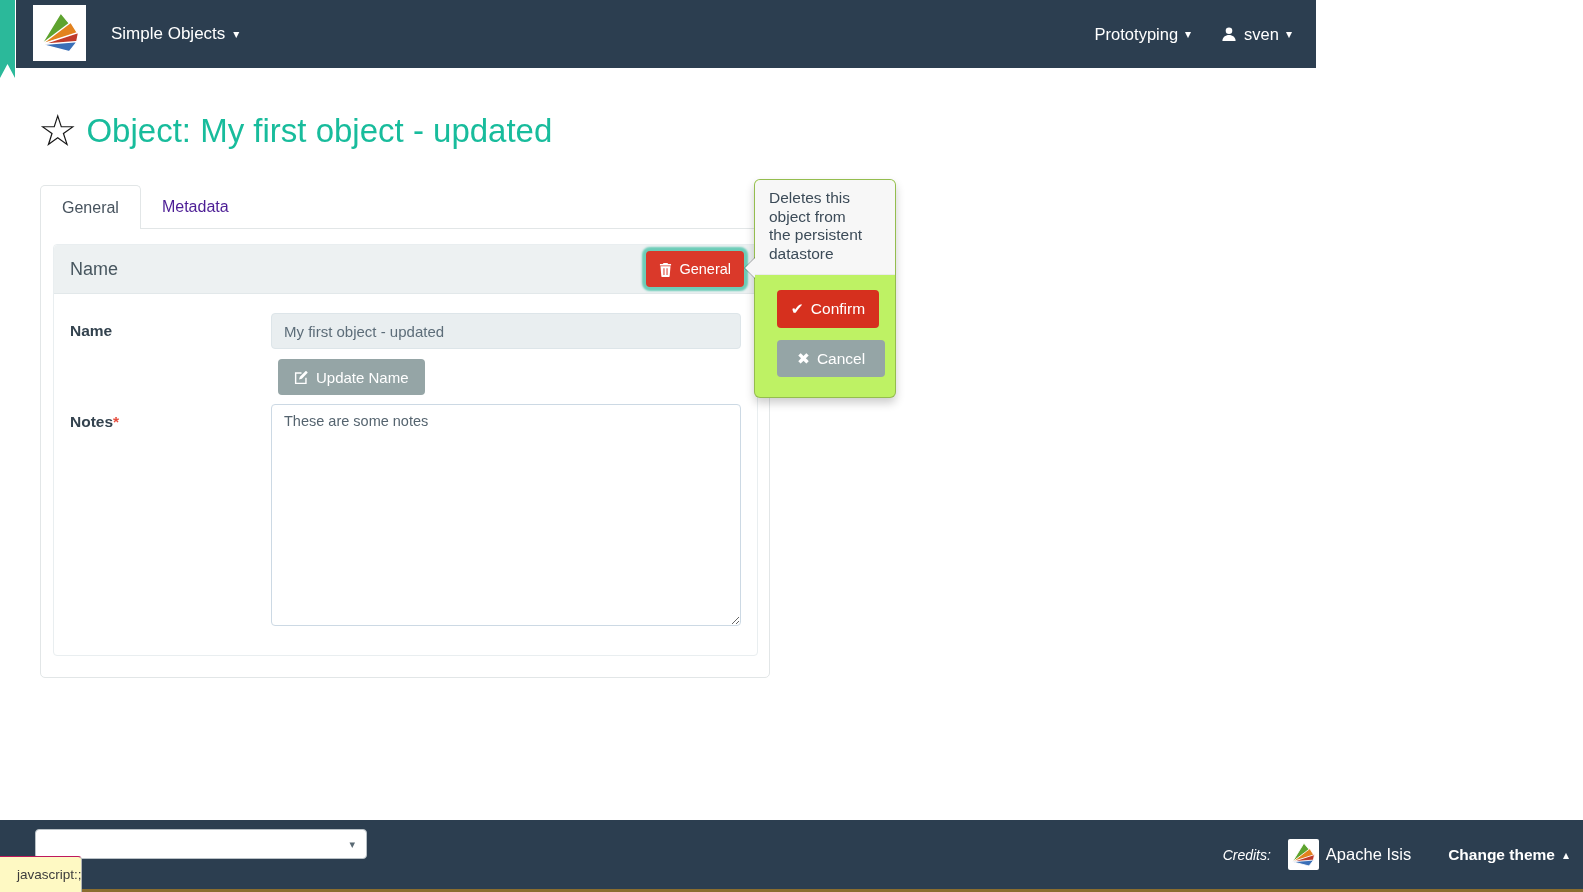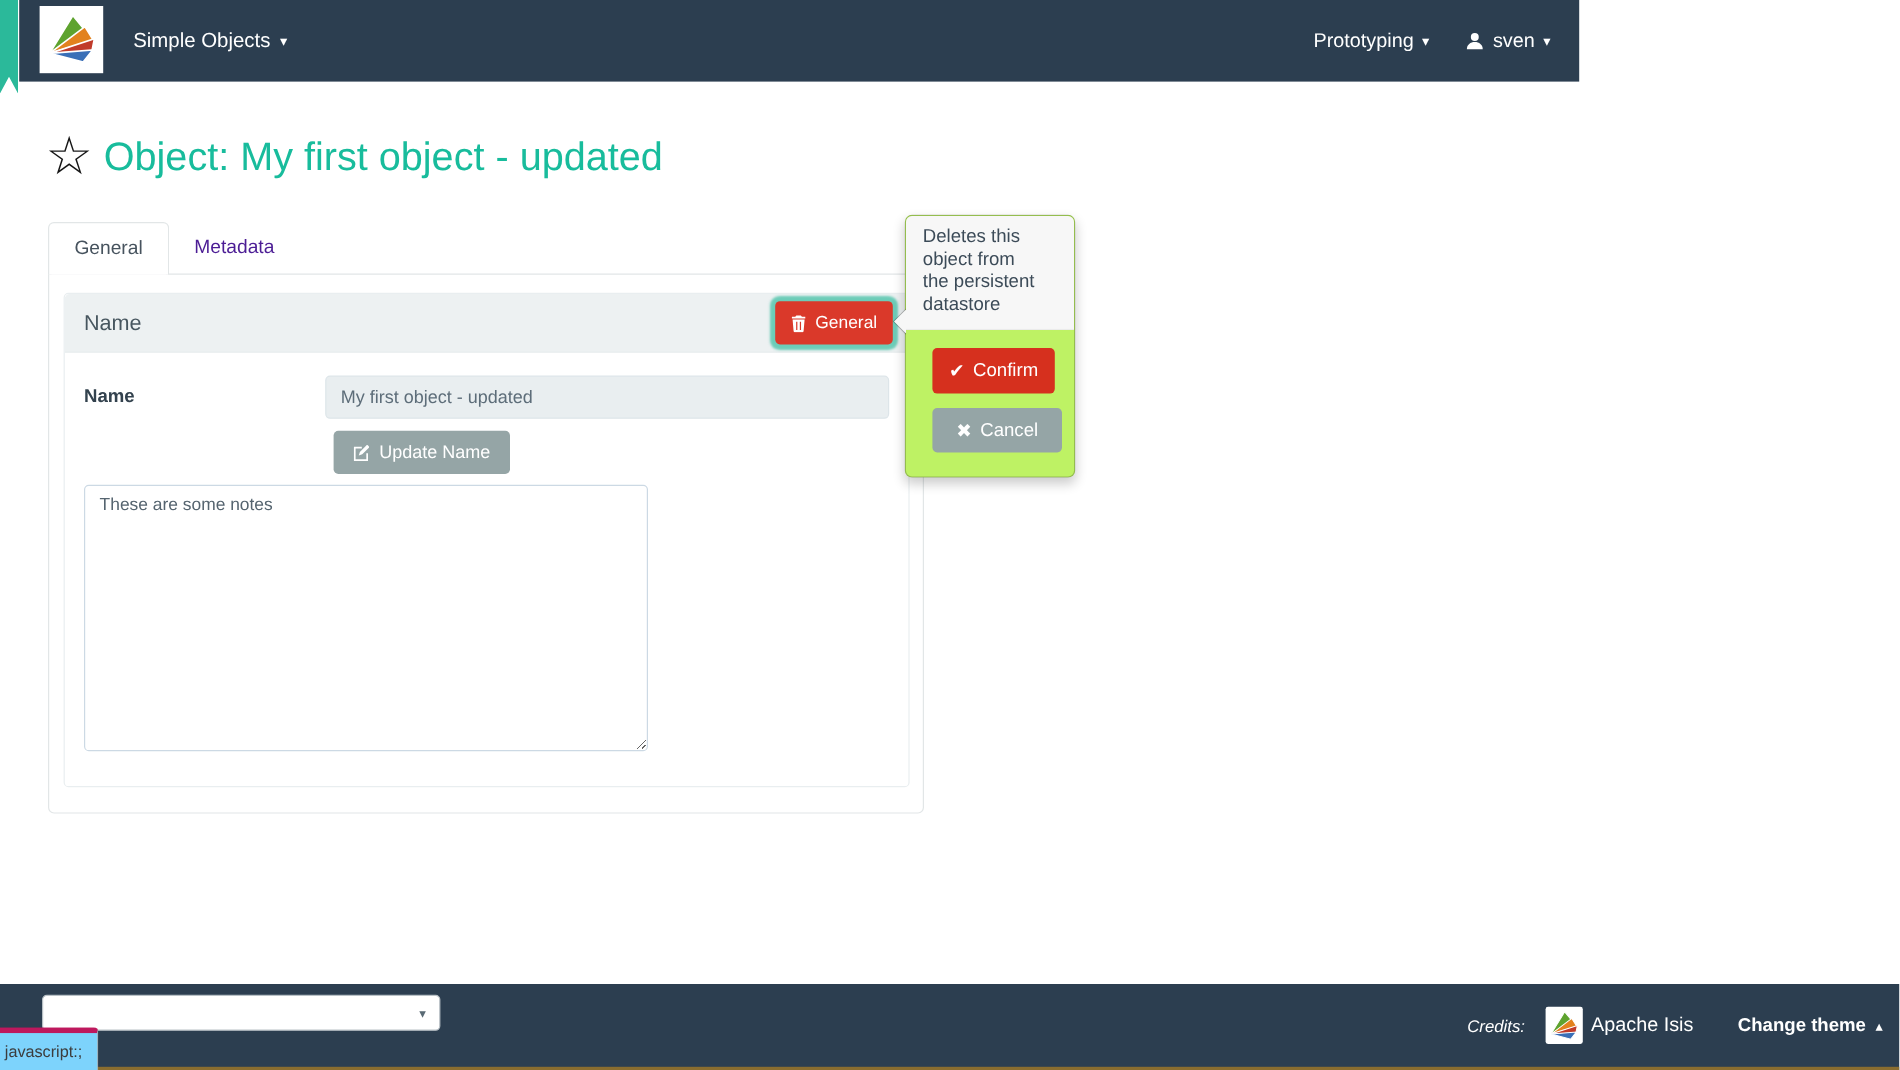--- a/index.html
+++ b/index.html
@@ -85,24 +85,24 @@
                   border:1px solid #b9c1c6; border-radius:4px; cursor:pointer; }
   .theme-select .caret { position:absolute; right:11px; top:9px; color:#5a6a74; font-size:11px; }
   .credits { position:absolute; right:14px; top:0; height:69px; display:flex; align-items:center; }
   .credits-label { color:#fff; font-style:italic; font-size:14px; }
   .credits .logo-sm { width:31px; height:31px; background:#fff; margin:0 7px 0 17px;
                       display:flex; align-items:center; justify-content:center; border-radius:2px; }
   .credits-link { color:#fff; font-size:16.5px; cursor:pointer; }
   .change-theme { display:flex; align-items:center; gap:8px; margin-left:37px; color:#fff;
                   font-size:15.5px; font-weight:700; cursor:pointer; }
 
-  .statusbar { position:absolute; left:0; bottom:0; width:82px; height:36px; background:#7dd3fc;
-               border-top:5px solid #be185d; border-right:1px solid #b5b5b5;
+  .statusbar { position:absolute; left:0; bottom:0; width:82px; height:36px; background:#fef9c3;
+               border-top:1px solid #be185d; border-right:1px solid #b5b5b5;
                border-radius:0 4px 0 0; z-index:30; display:flex; align-items:center;
-               padding-left:4px; font-size:13.5px; color:#3c3c3c; }
+               padding-left:17px; font-size:13.5px; color:#3c3c3c; }
 </style>
 </head>
 <body>
 
 <div id="app">
 
   <div class="navbar">
     <div class="logo-box">
       <svg width="46" height="48" viewBox="0 0 64 64">
         <polygon fill="#5ea32f" stroke="#fff" stroke-width="2" points="6,48 33,4 47,21"></polygon>
@@ -168,20 +168,23 @@
                 <svg width="15" height="15" viewBox="0 0 16 16" fill="#fff">
                   <path d="M12 8.2v5.3H2.5V4H8V2.5H1v12.5h12.5V8.2z"></path>
                   <path d="M14.8 2.7L13.3 1.2c-.3-.3-.8-.3-1.1 0L6.3 7.1l-1 3.1 3.1-1 5.9-5.9c.3-.3.3-.8 0-1.1z"></path>
                 </svg>
                 <span>Update Name</span>
               </button>
             </div>
           </div>
         </div>
         <div class="form-row row-notes">
+          <div class="label-col">
+            <span>Notes</span><span class="req">*</span>
+          </div>
           <div class="field-col">
             <textarea class="notes-area" style="">These are some notes</textarea>
           </div>
         </div>
       </div>
     </div>
   </div>
 
   <div class="popover">
     <div class="popover-arrow-outer"></div>

